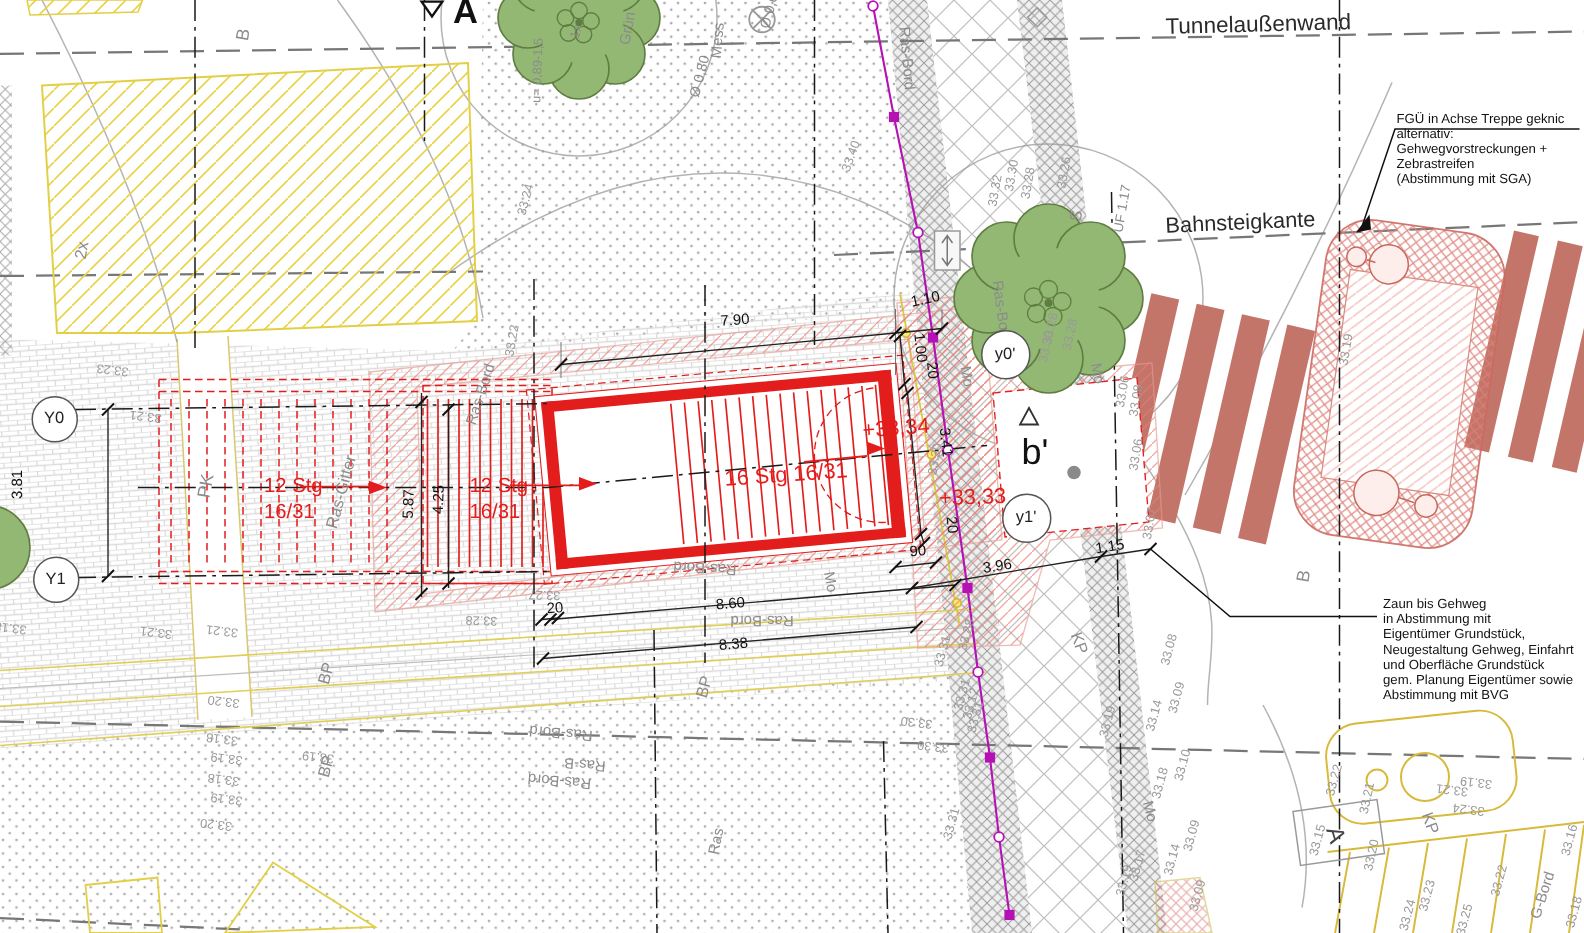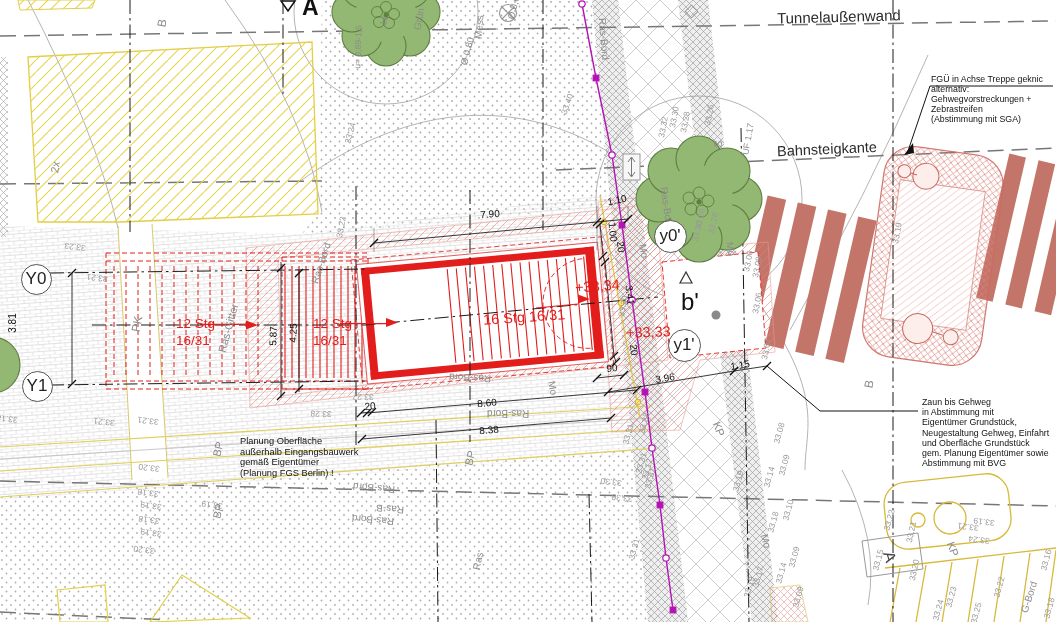--- a/index.html
+++ b/index.html
@@ -11,21 +11,21 @@
   .surf{color:#8c8c8c;}
   .elev{color:#9a9a9a;font-size:8.5px;}
   .dim{color:#111;font-size:10px;}
   .redl{color:#e31c1c;}
   .stgl{font-size:13.5px;line-height:1.25;}
   .stgmain{font-size:14.5px;}
   .lvl{font-size:14.5px;}
   .note{position:absolute;font-size:8.8px;line-height:1.14;color:#111;white-space:pre-line;}
   .title{position:absolute;font-size:15px;color:#2a2a2a;white-space:pre;}
   .axis-circle{position:absolute;border:1.2px solid #555;border-radius:50%;background:#fff;
-               display:flex;align-items:center;justify-content:center;font-size:17px;color:#222;box-sizing:border-box;}
+               display:flex;align-items:center;justify-content:center;font-size:11px;color:#222;box-sizing:border-box;}
   .secA{position:absolute;font-weight:bold;color:#111;font-size:23px;}
   .secAb{position:absolute;color:#444;font-size:16px;}
   .bprime{position:absolute;color:#111;font-size:24px;}
 </style>
 </head>
 <body>
 
 <div id="plan">
 
 <svg width="1056" height="622" viewBox="0 0 1056 622">
@@ -296,24 +296,20 @@
 Gehwegvorstreckungen +
 Zebrastreifen
 (Abstimmung mit SGA)</div>
   <div class="note" style="left:922px;top:397px;width:140px;line-height:1.16">Zaun bis Gehweg
 in Abstimmung mit
 Eigentümer Grundstück,
 Neugestaltung Gehweg, Einfahrt
 und Oberfläche Grundstück
 gem. Planung Eigentümer sowie
 Abstimmung mit BVG</div>
-  <div class="note" style="left:240px;top:436px;width:130px;font-size:9.3px">Planung Oberfläche
-außerhalb Eingangsbauwerk
-gemäß Eigentümer
-(Planung FGS Berlin) !</div>
 
   <div class="lab redl stgl" style="left:176px;top:316px">12 Stg
 16/31</div>
   <div class="lab redl stgl" style="left:313px;top:316px">12 Stg
 16/31</div>
   <div class="lab redl stgmain" style="left:483px;top:309px;transform:rotate(-4deg)">16 Stg 16/31</div>
   <div class="lab redl lvl" style="left:575px;top:278px;transform:rotate(-4deg)">+33,34</div>
   <div class="lab redl lvl" style="left:626px;top:324px;transform:rotate(-2deg)">+33,33</div>
 
   <div class="secA" style="left:302px;top:-6px">A</div>

